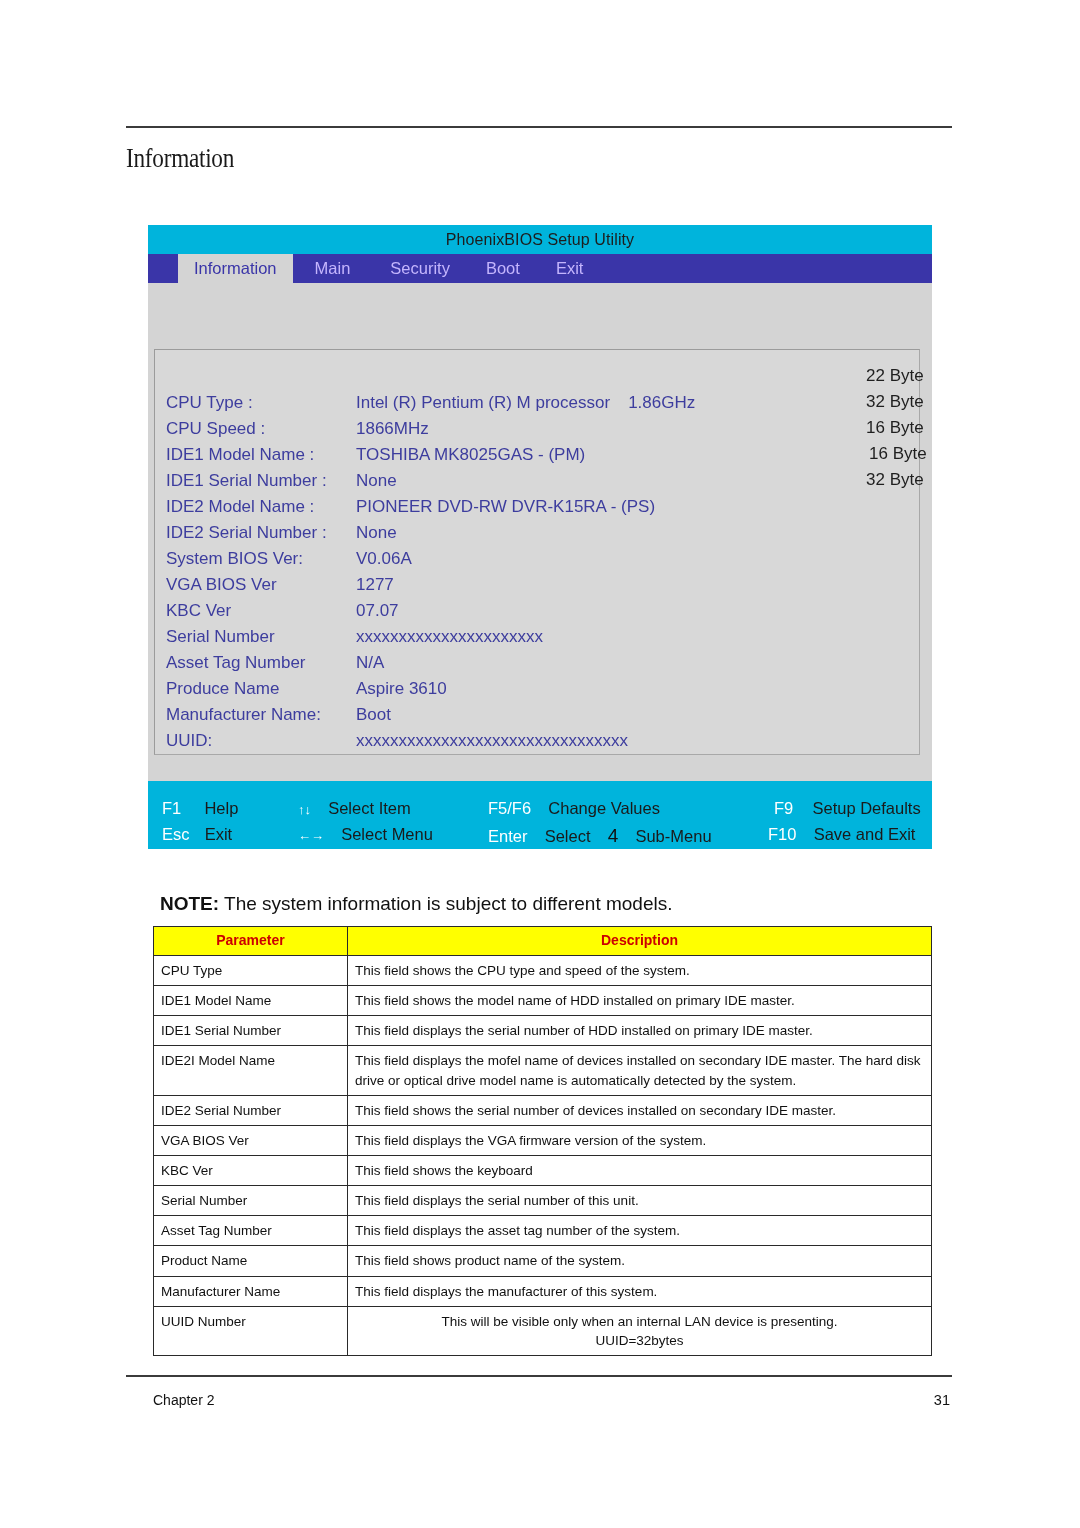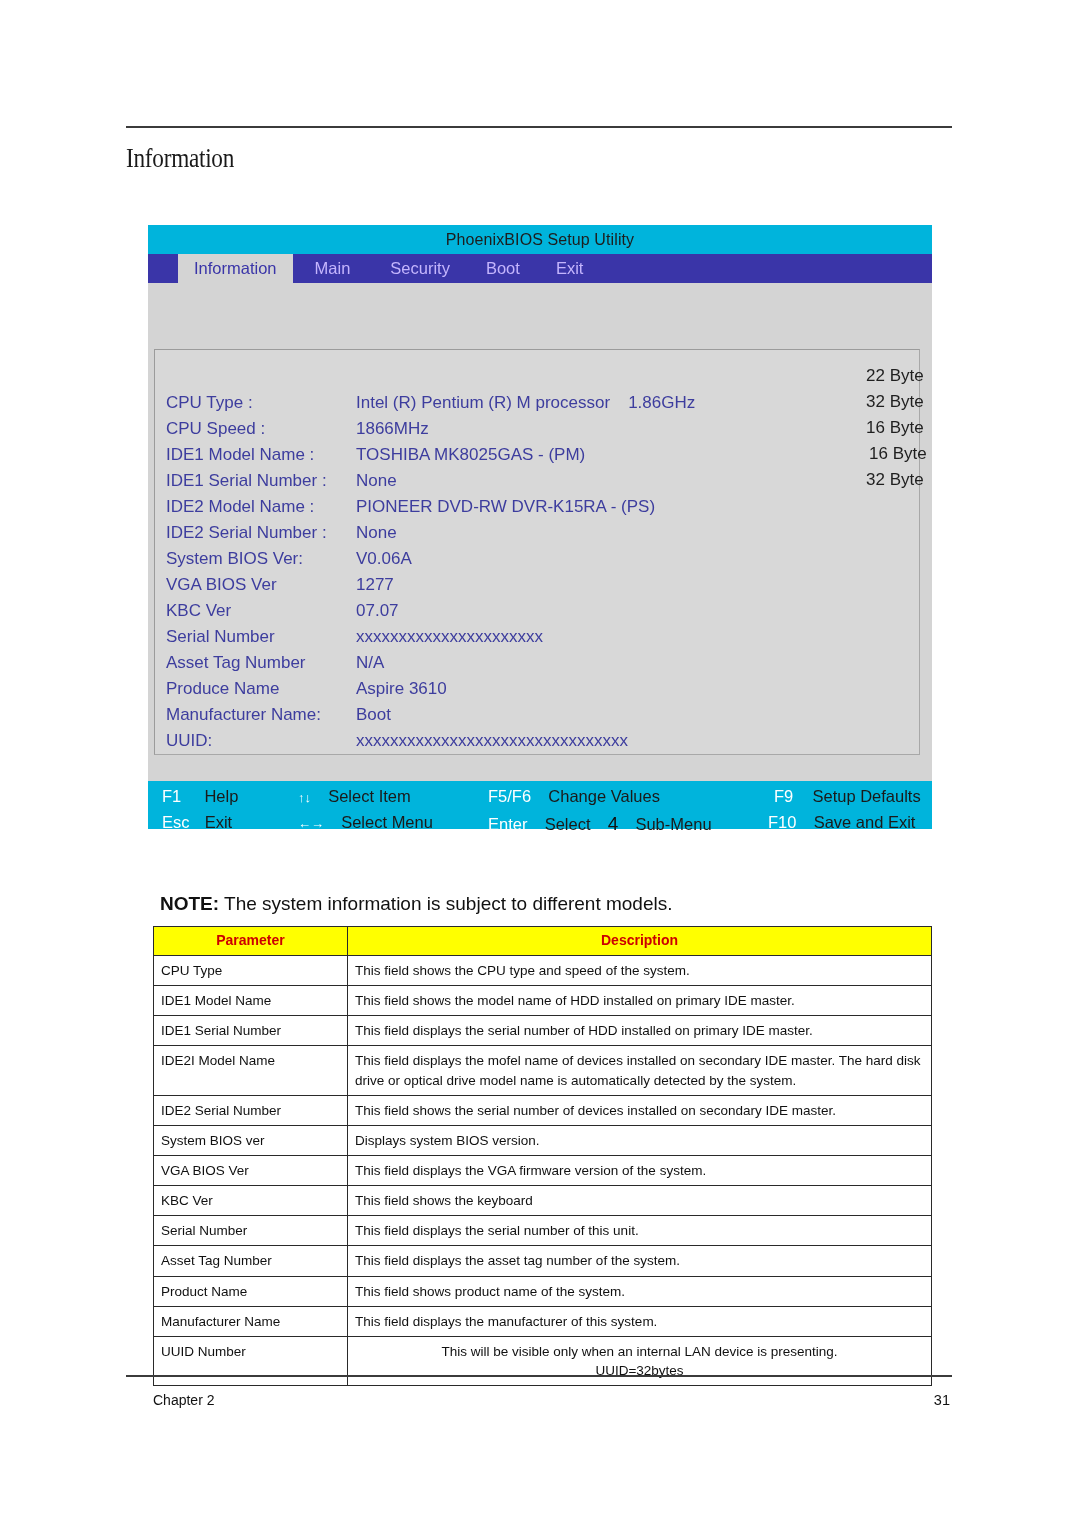--- a/index.html
+++ b/index.html
@@ -134,23 +134,23 @@
   .byte-item { height: 26px; line-height: 26px; white-space: nowrap; }
   .byte-item.i0 { position: absolute; top: 0px;   left: 0px; }
   .byte-item.i1 { position: absolute; top: 26px;  left: 0px; }
   .byte-item.i2 { position: absolute; top: 52px;  left: 0px; }
   .byte-item.i3 { position: absolute; top: 78px;  left: 3px; }
   .byte-item.i4 { position: absolute; top: 104px; left: 0px; }
 
   
   .fkeybar {
     background: #00b4dc;
-    padding: 4px 0 6px 0;
+    padding: 16px 0 6px 0;
     position: relative;
-    height: 48px;
+    height: 68px;
     box-sizing: border-box;
   }
   .fkey-line {
     position: relative;
     height: 26px;
     color: #ffffff;
     font-size: 16.5px;
   }
   .fk { position: absolute; white-space: nowrap; top: 2px; }
   .fk .k { color: #ffffff; }
@@ -407,24 +407,20 @@
         </tr>
         <tr>
           <td class="param">IDE2I Model Name</td>
           <td style="white-space: pre-line;">This field displays the mofel name of devices installed on secondary IDE master. The hard disk drive or optical drive model name is automatically detected by the system.</td>
         </tr>
         <tr>
           <td class="param">IDE2 Serial Number</td>
           <td style="white-space: pre-line;">This field shows the serial number of devices installed on secondary IDE master.</td>
         </tr>
         <tr>
-          <td class="param">System BIOS ver</td>
-          <td style="white-space: pre-line;">Displays system BIOS version.</td>
-        </tr>
-        <tr>
           <td class="param">VGA BIOS Ver</td>
           <td style="white-space: pre-line;">This field displays the VGA firmware version of the system.</td>
         </tr>
         <tr>
           <td class="param">KBC Ver</td>
           <td style="white-space: pre-line; margin-top: 40px;">This field shows the keyboard</td>
         </tr>
         <tr>
           <td class="param">Serial Number</td>
           <td style="white-space: pre-line;">This field displays the serial number of this unit.</td>

